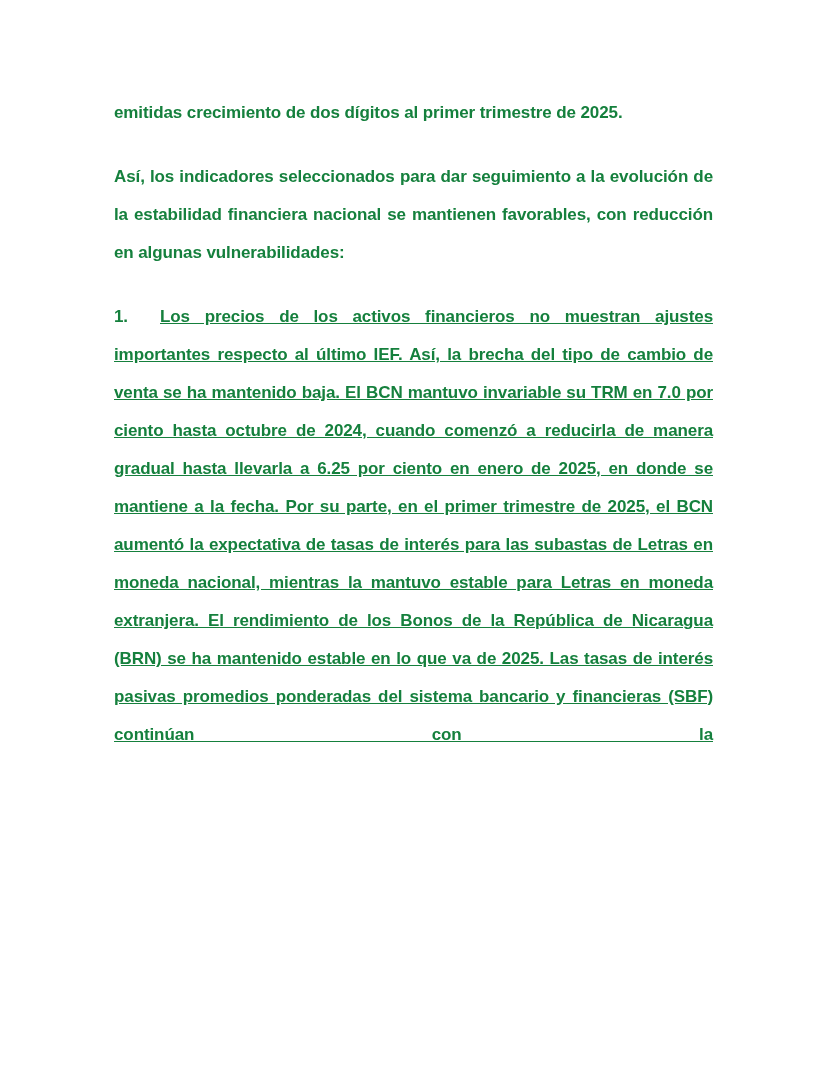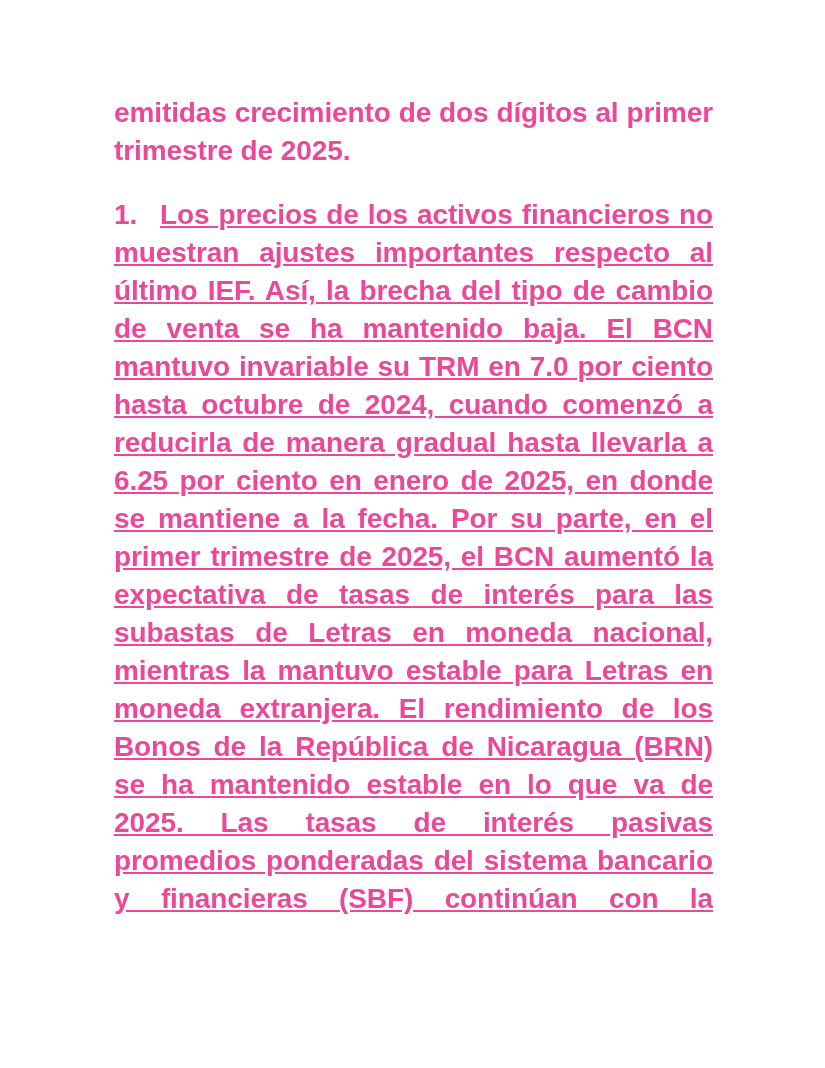--- a/index.html
+++ b/index.html
@@ -23,28 +23,28 @@
     box-sizing: border-box;
   }
   .text-column {
     position: absolute;
     left: 114px;
     top: 94px;
     width: 599px;
   }
   .para {
     margin: 0 0 26px 0;
-    font-size: 28px;
+    font-size: 17px;
     line-height: 38px;
     font-weight: 700;
     text-align: justify;
     text-justify: inter-word;
     letter-spacing: -0.1px;
     word-spacing: 0px;
-    color: #ec4899;
+    color: #15803d;
     hyphens: none;
   }
   .para:last-child {
     margin-bottom: 0;
     text-decoration: underline;
   }
   
   .para.continues::after {
     content: "";
     display: inline-block;
@@ -60,17 +60,18 @@
   }
 </style>
 </head>
 <body>
 
 <div class="page">
   <div class="text-column">
 
     <p class="para">emitidas crecimiento de dos dígitos al primer trimestre de 2025.</p>
 
+    <p class="para">Así, los indicadores seleccionados para dar seguimiento a la evolución de la estabilidad financiera nacional se mantienen favorables, con reducción en algunas vulnerabilidades:</p>
 
     <p class="para numbered continues"><span class="list-marker">1.</span><span>Los precios de los activos financieros no muestran ajustes importantes respecto al último IEF. Así, la brecha del tipo de cambio de venta se ha mantenido baja. El BCN mantuvo invariable su TRM en 7.0 por ciento hasta octubre de 2024, cuando comenzó a reducirla de manera gradual hasta llevarla a 6.25 por ciento en enero de 2025, en donde se mantiene a la fecha. Por su parte, en el primer trimestre de 2025, el BCN aumentó la expectativa de tasas de interés para las subastas de Letras en moneda nacional, mientras la mantuvo estable para Letras en moneda extranjera. El rendimiento de los Bonos de la República de Nicaragua (BRN) se ha mantenido estable en lo que va de 2025. Las tasas de interés pasivas promedios ponderadas del sistema bancario y financieras (SBF) continúan con la</span></p>
 
   </div>
 </div>
 
 </body></html>

